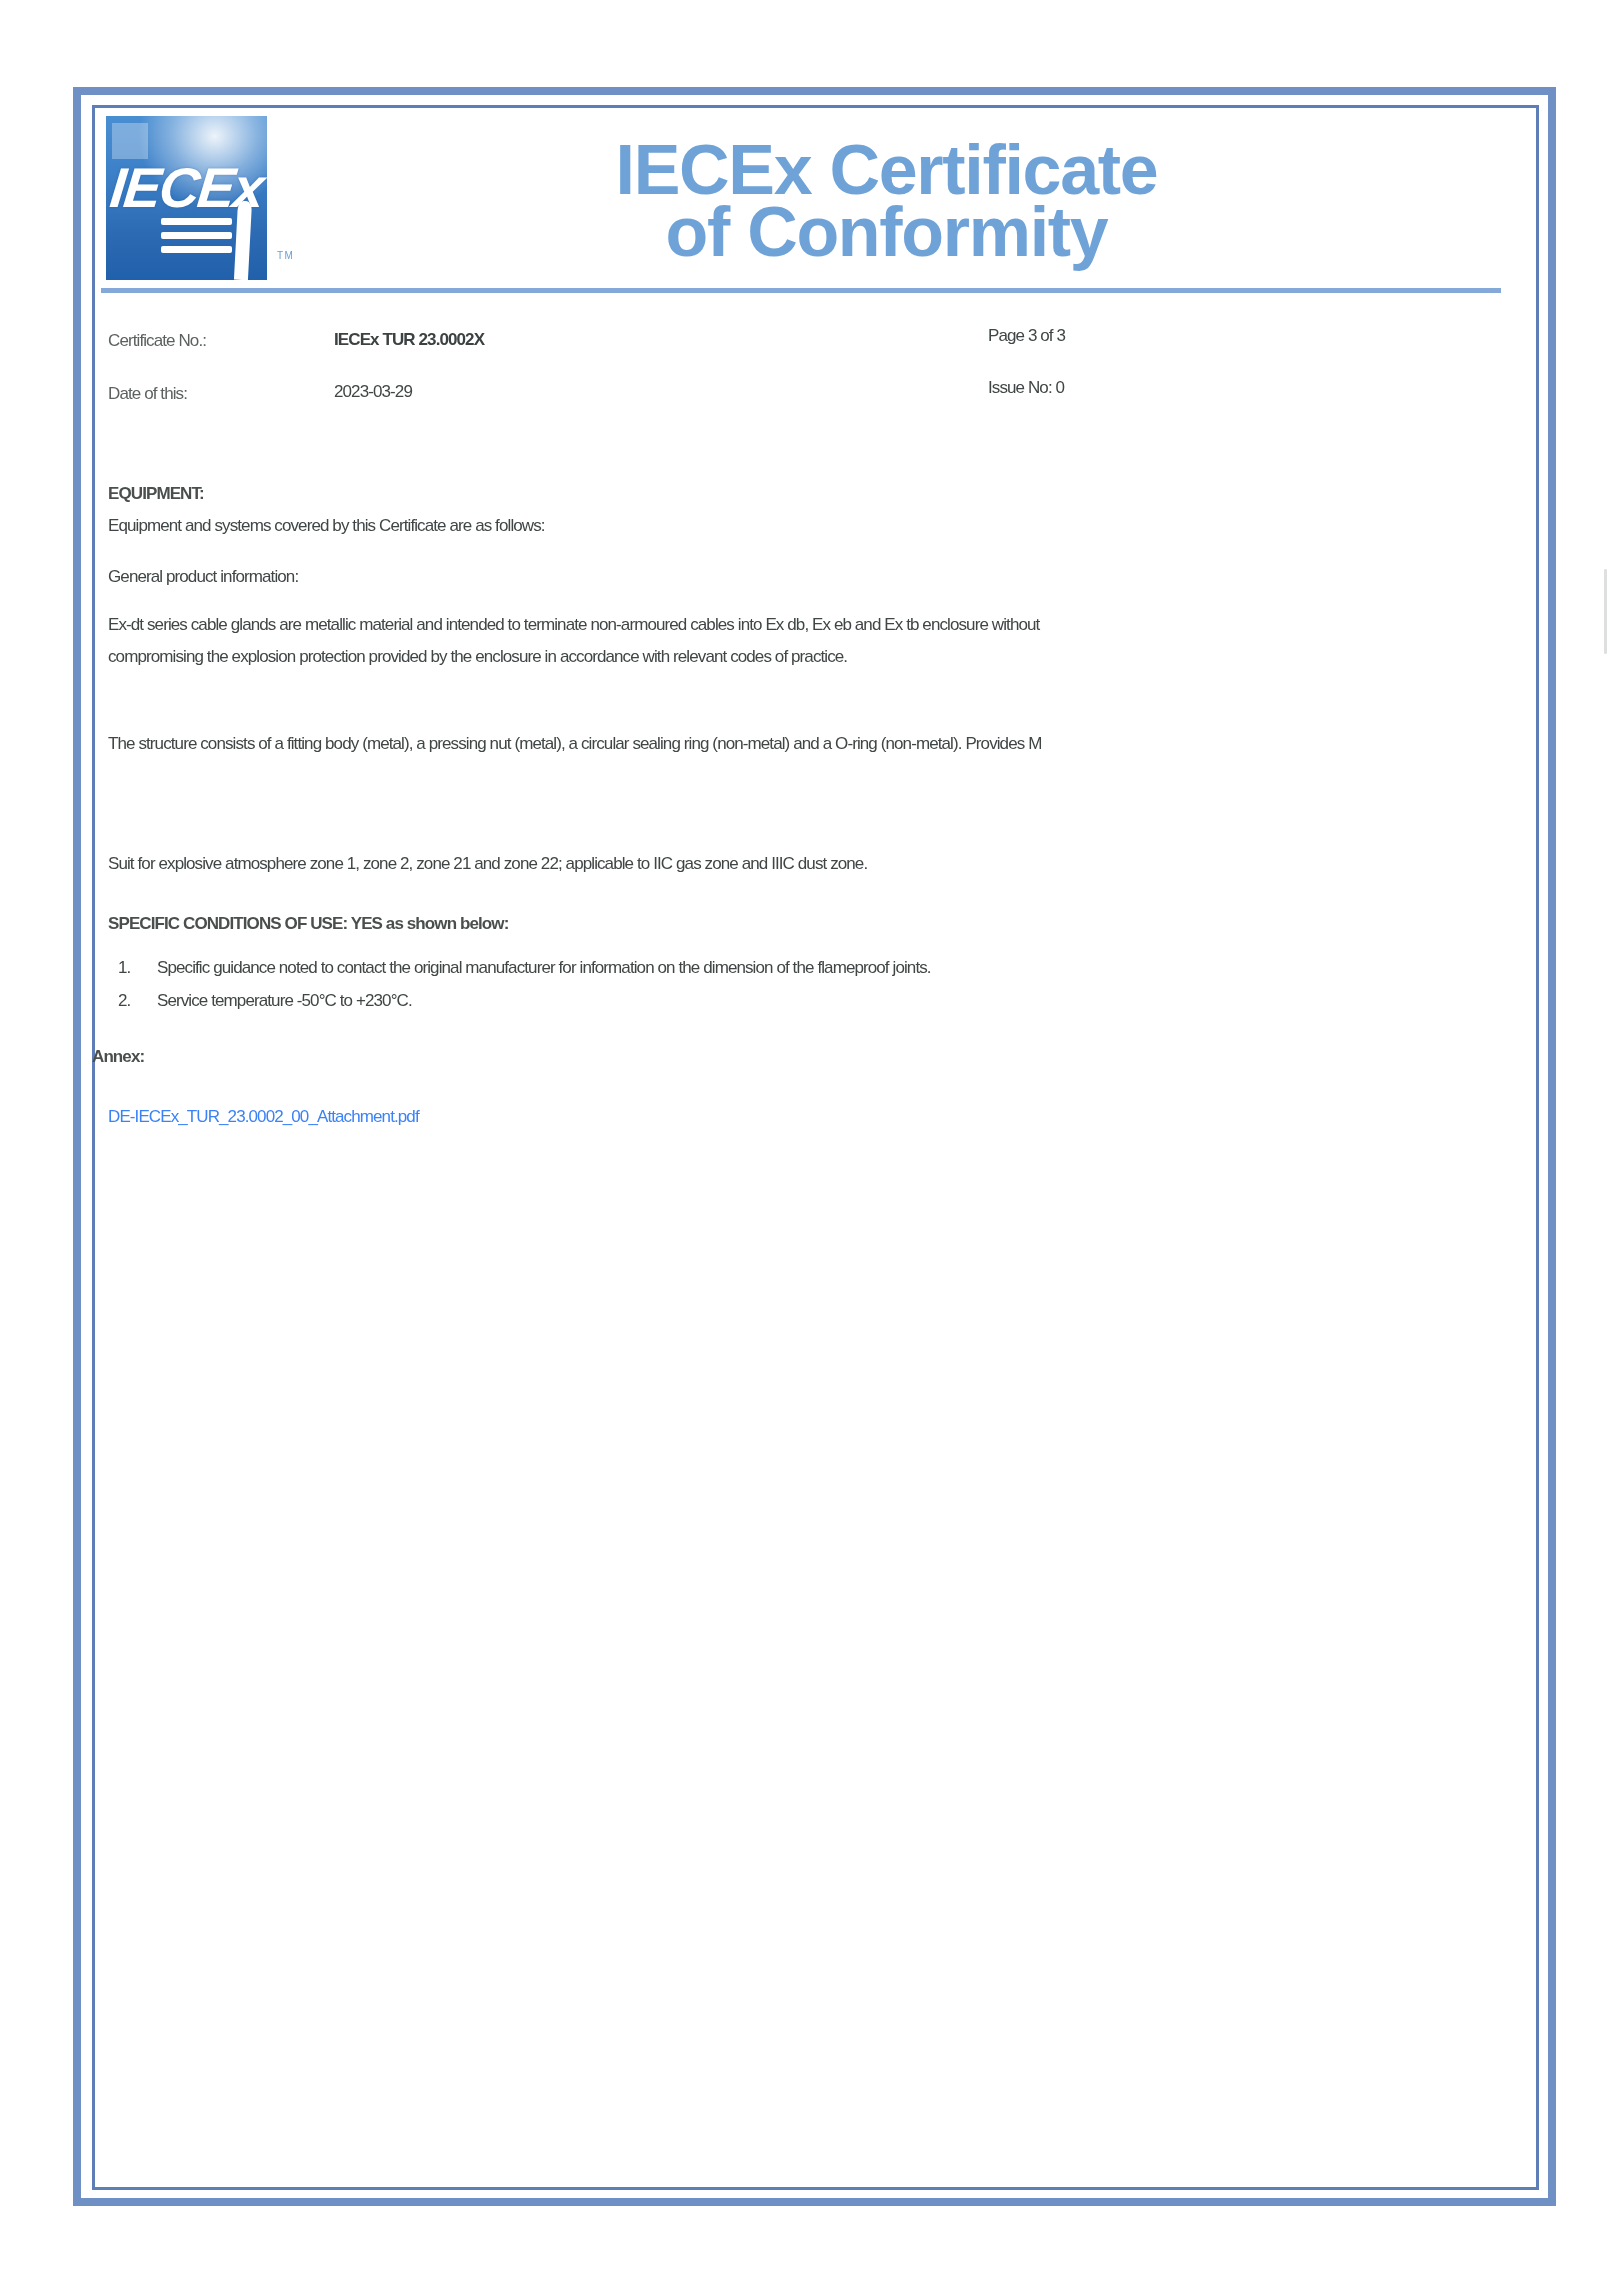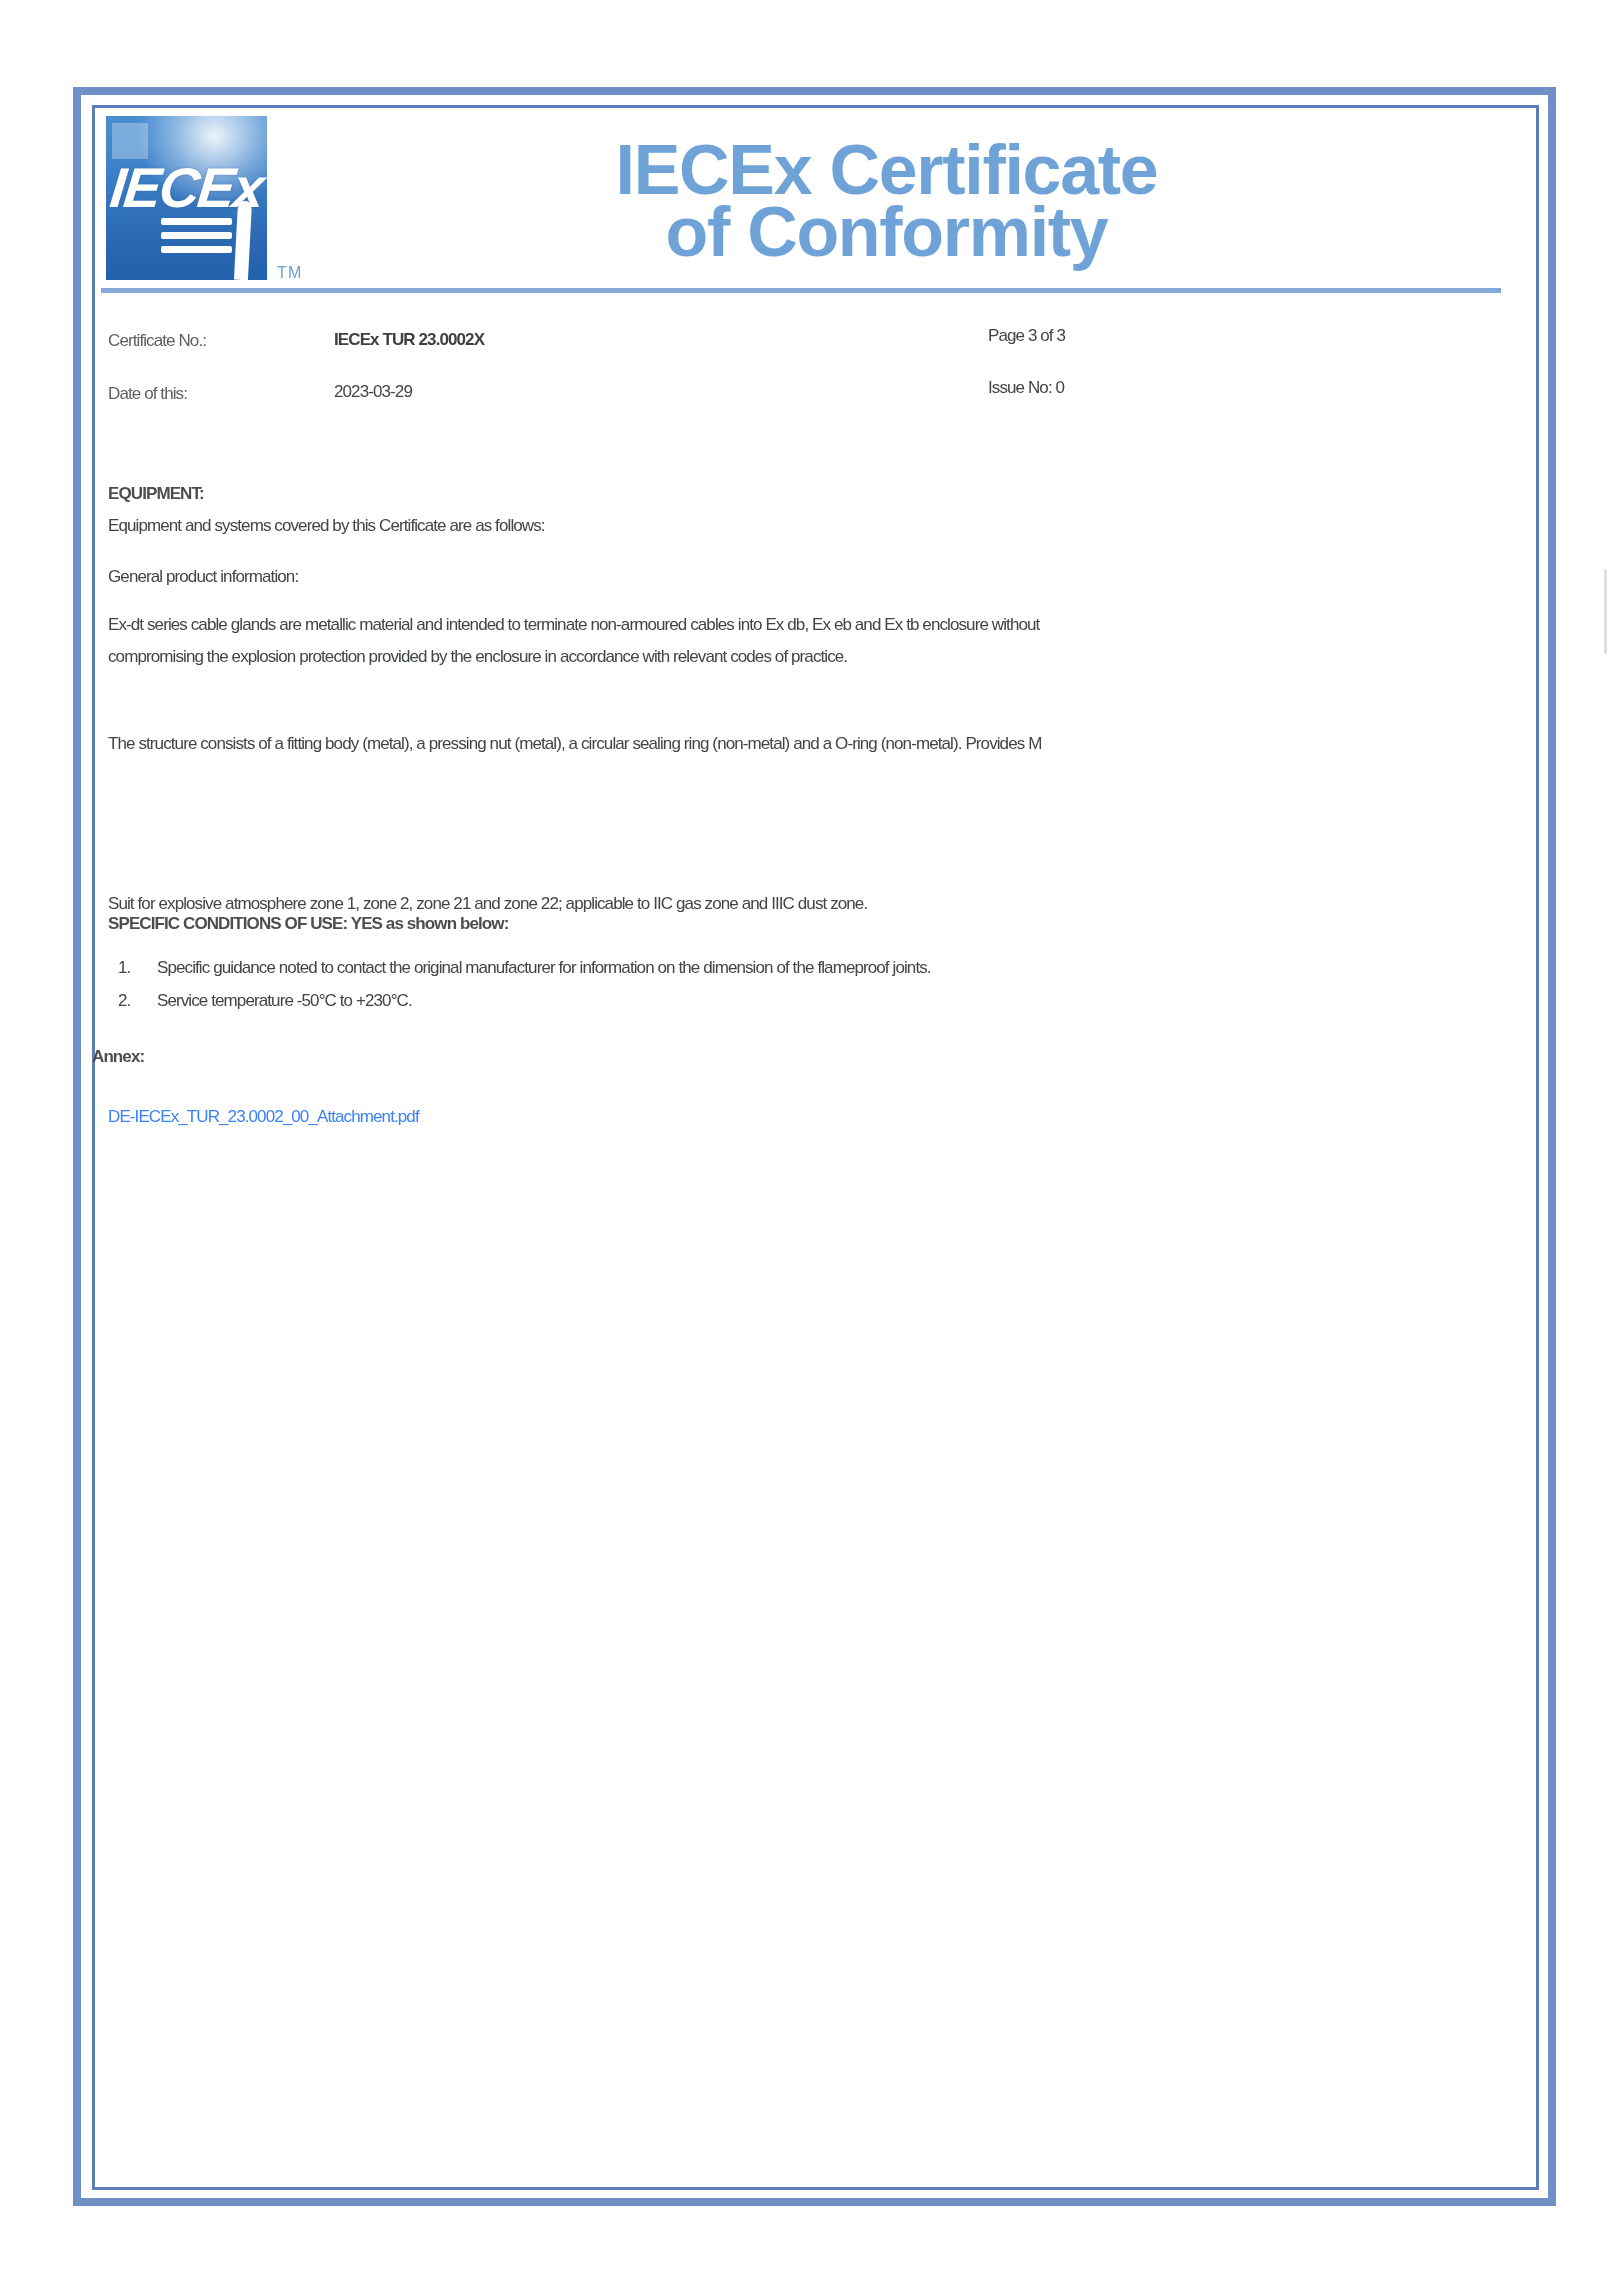--- a/index.html
+++ b/index.html
@@ -41,22 +41,22 @@
     text-shadow:0 0 2.6px rgba(30,80,150,.4);
   }
   .stripe{position:absolute;left:34%;width:44%;height:4.6%;background:#ffffff;border-radius:2px;}
   .s1{top:62%;} .s2{top:70.5%;} .s3{top:79%;}
   .vband{
     position:absolute;left:81%;top:52%;width:9%;height:48%;
     background:#ffffff;border-radius:40% 40% 0 0/12% 12% 0 0;
     transform:rotate(3deg);
   }
   .tm{
-    position:absolute;left:277px;top:264px;
-    color:#68a0d6;font-size:16px;letter-spacing:1.3px;
+    position:absolute;left:277px;top:250px;
+    color:#68a0d6;font-size:10px;letter-spacing:1.3px;
   }
 
   
   .title{
     position:absolute;left:268px;top:139px;width:1237px;
     text-align:center;color:#6fa3d8;font-weight:bold;
     font-size:70px;line-height:62px;letter-spacing:-1.3px;
   }
   .rule{
     position:absolute;left:101px;top:288px;width:1400px;height:5.2px;
@@ -74,21 +74,21 @@
   .pos-page{left:988px;top:322px;}
   .pos-date-label{left:108px;top:380px;}
   .pos-date-value{left:334px;top:378px;}
   .pos-issue{left:988px;top:374px;}
 
   .pos-eq-heading{left:108px;top:480px;}
   .pos-eq-intro{left:108px;top:512px;}
   .pos-general{left:108px;top:563px;}
   .pos-para1{left:108px;top:609px;}
   .pos-para2{left:108px;top:728px;}
-  .pos-para3{left:108px;top:888px;}
+  .pos-para3{left:108px;top:848px;}
   .pos-cond-heading{left:108px;top:910px;}
   .pos-cond-list{left:118px;top:951px;}
   .pos-annex{left:92px;top:1043px;}
   .pos-link{left:108px;top:1103px;}
 
   .para{width:1413px;line-height:32px;}
   .cond-item{display:flex;line-height:33px;}
   .cond-num{width:39px;flex:0 0 39px;}
   .link{color:#3b82f6;cursor:pointer;}
 

